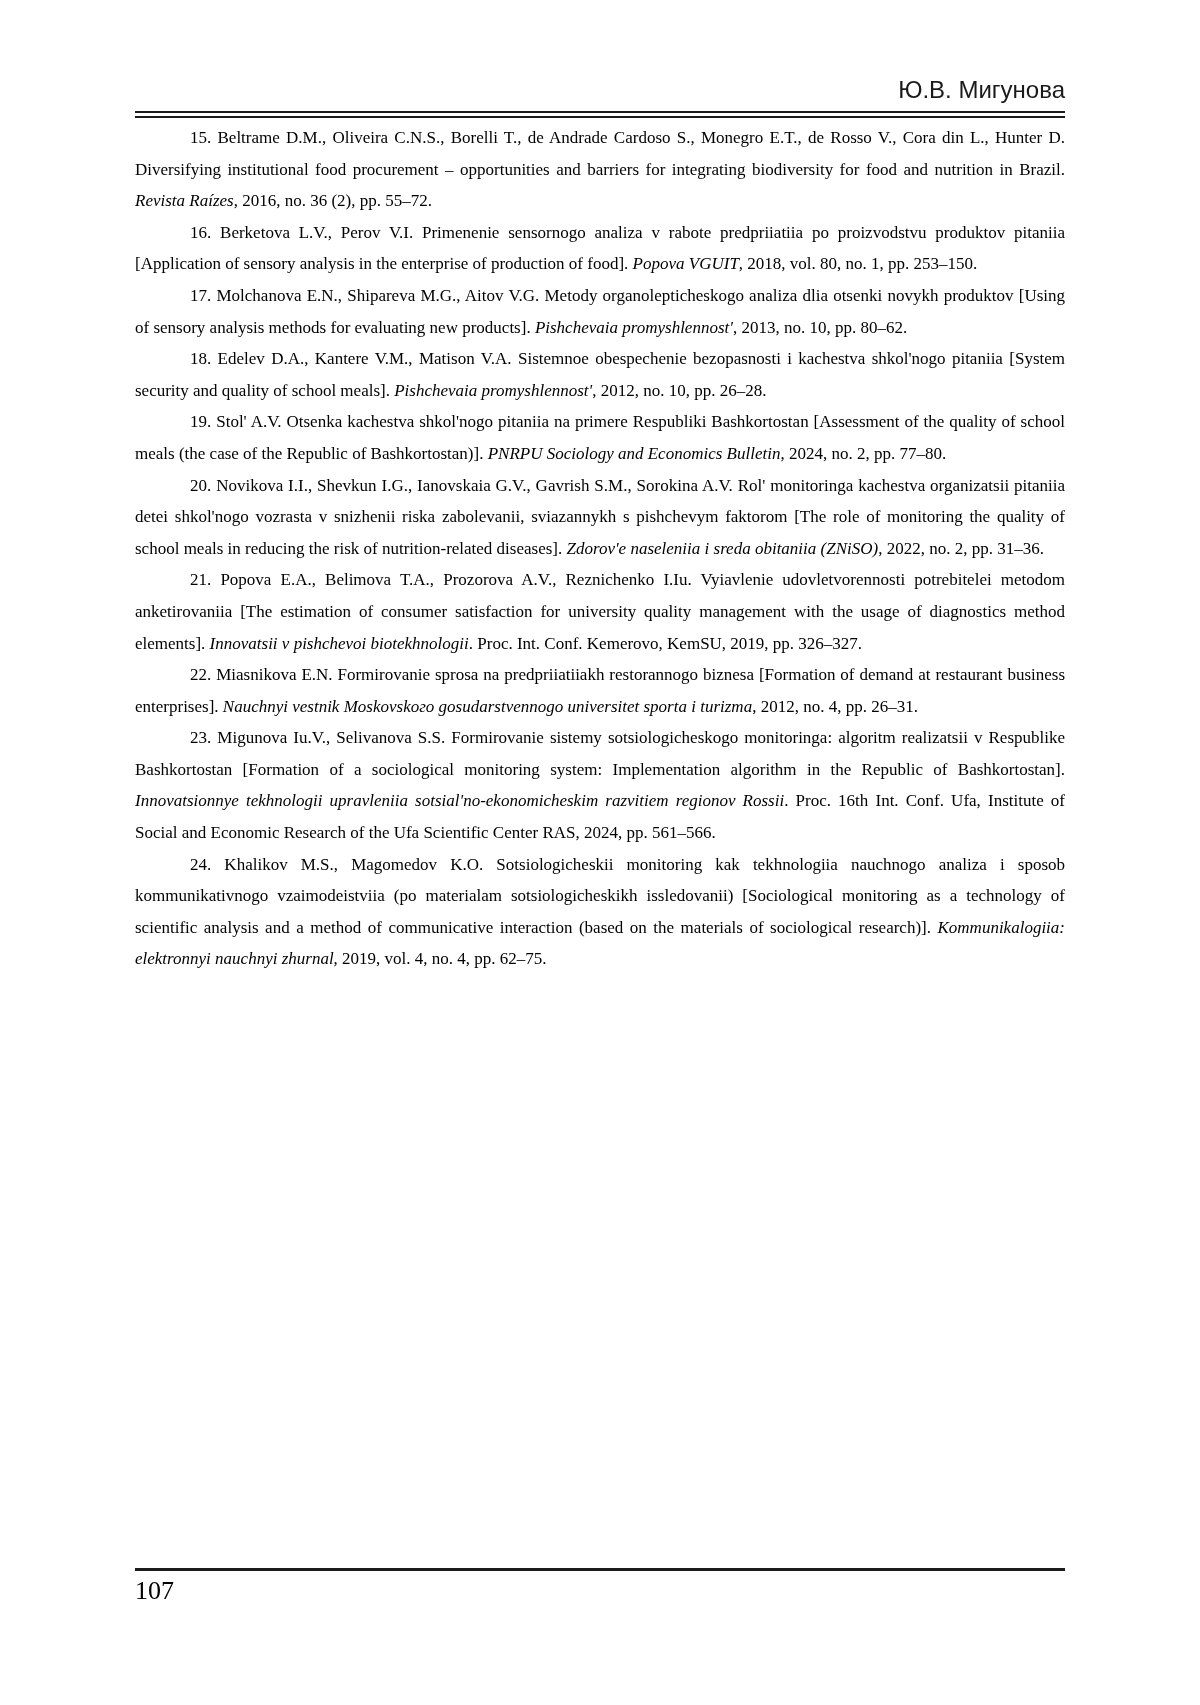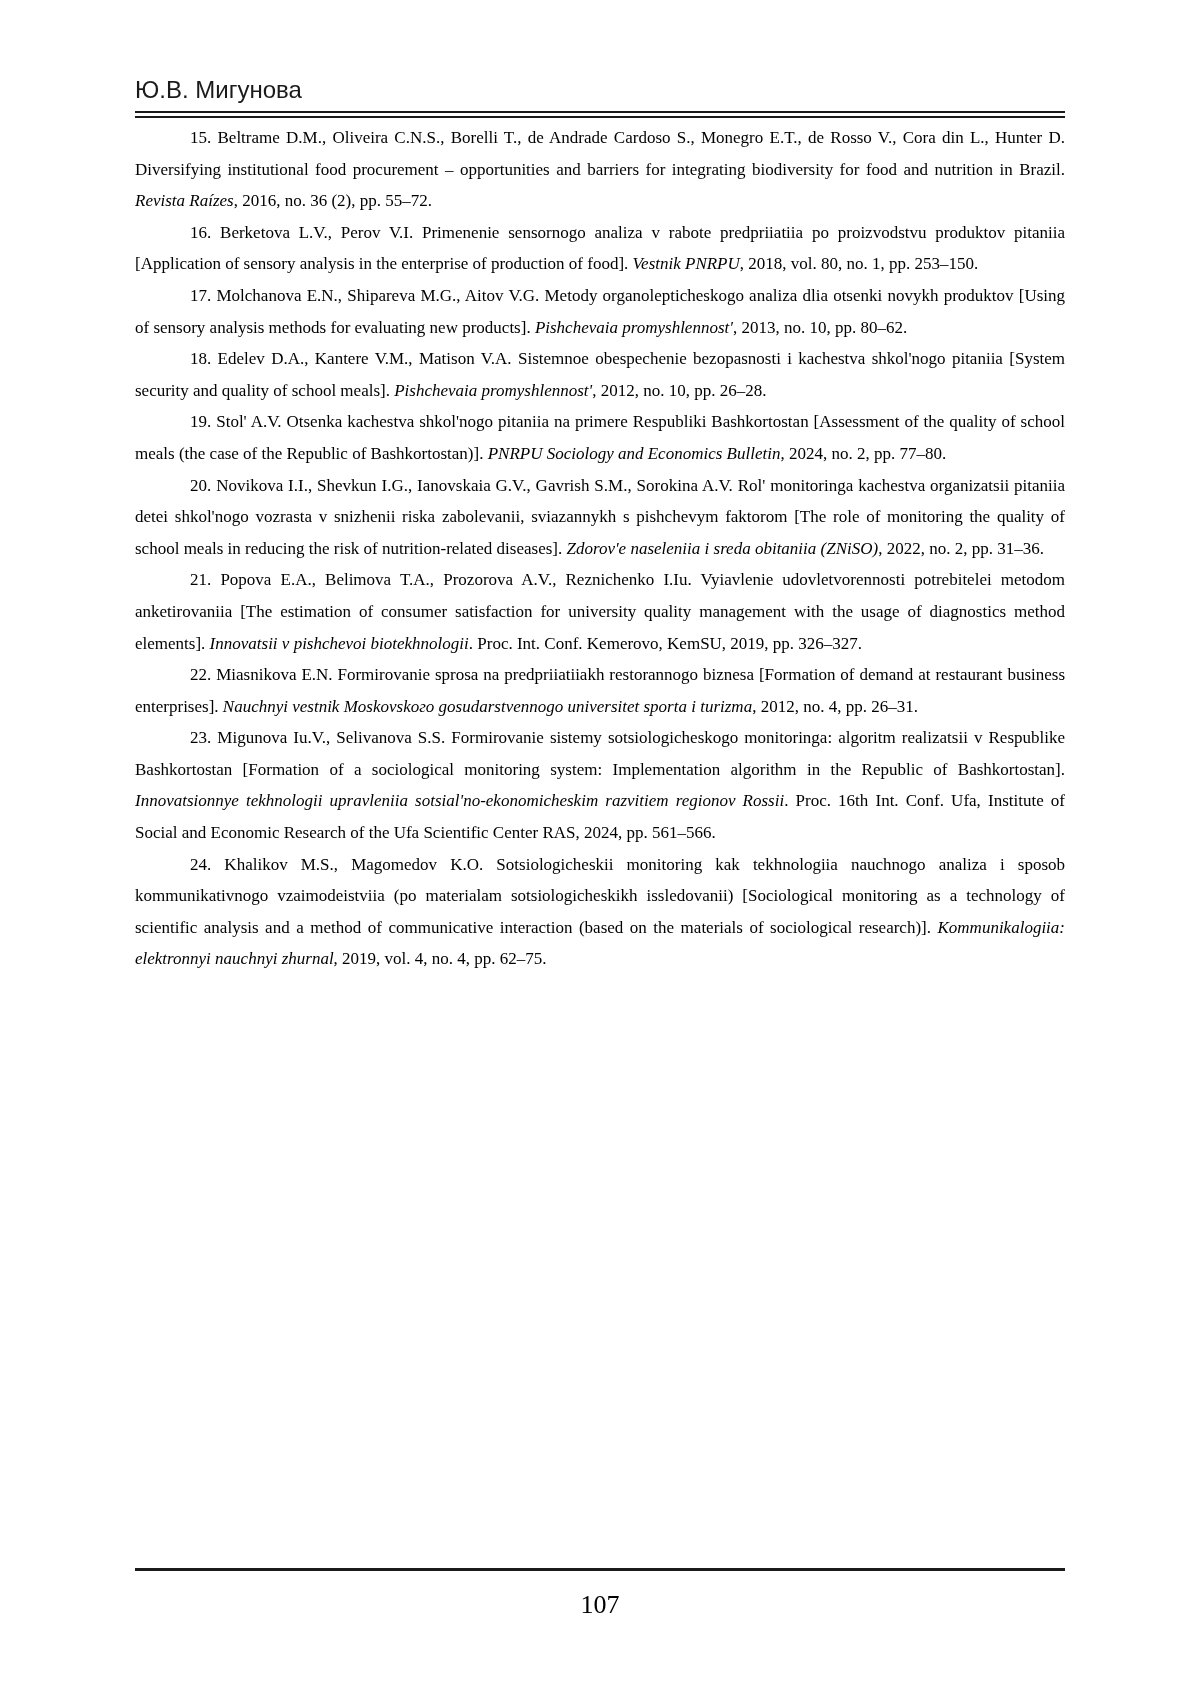--- a/index.html
+++ b/index.html
@@ -15,20 +15,21 @@
     font-family: "Liberation Serif", serif;
     color: #000000;
   }
   .page {
     position: relative;
     width: 930px;
     margin: 0 auto;
     padding-top: 76px;
   }
   .header {
+    text-align: right;
     margin-bottom: 7px;
   }
   .author {
     font-family: "Liberation Sans", sans-serif;
     font-size: 24px;
     color: #1a1a1a;
   }
   .double-rule {
     height: 7px;
     box-sizing: border-box;
@@ -50,39 +51,39 @@
     left: 135px;
     right: 135px;
     top: 1568px;
   }
   .footer-rule {
     height: 2.5px;
     background: #1b1b1b;
   }
   .pagenum {
     display: block;
-    text-align: center;
+    text-align: left;
     font-size: 26px;
-    margin-top: 19px;
+    margin-top: 5px;
   }
 </style>
 </head>
 <body>
 
 <div class="page">
 
   <div class="header">
     <span class="author">Ю.В. Мигунова</span>
   </div>
 
   <div class="double-rule"></div>
 
   <div class="refs">
     <p class="ref"><span>15. Beltrame D.M., Oliveira C.N.S., Borelli T., de Andrade Cardoso S., Monegro E.T., de Rosso V., Cora din L., Hunter D. Diversifying institutional food procurement – opportunities and barriers for integrating biodiversity for food and nutrition in Brazil. </span><i>Revista Raízes</i><span>, 2016, no. 36 (2), pp. 55–72.</span></p>
-    <p class="ref"><span>16. Berketova L.V., Perov V.I. Primenenie sensornogo analiza v rabote predpriiatiia po proizvodstvu produktov pitaniia [Application of sensory analysis in the enterprise of production of food]. </span><i>Vestnik PNRPU</i><span>, 2018, vol. 80, no. 1, pp. 253–150.</span></p>
+    <p class="ref"><span>16. Berketova L.V., Perov V.I. Primenenie sensornogo analiza v rabote predpriiatiia po proizvodstvu produktov pitaniia [Application of sensory analysis in the enterprise of production of food]. </span><i>Popova VGUIT</i><span>, 2018, vol. 80, no. 1, pp. 253–150.</span></p>
     <p class="ref"><span>17. Molchanova E.N., Shipareva M.G., Aitov V.G. Metody organolepticheskogo analiza dlia otsenki novykh produktov [Using of sensory analysis methods for evaluating new products]. </span><i>Pishchevaia promyshlennost'</i><span>, 2013, no. 10, pp. 80–62.</span></p>
     <p class="ref"><span>18. Edelev D.A., Kantere V.M., Matison V.A. Sistemnoe obespechenie bezopasnosti i kachestva shkol'nogo pitaniia [System security and quality of school meals]. </span><i>Pishchevaia promyshlennost'</i><span>, 2012, no. 10, pp. 26–28.</span></p>
     <p class="ref"><span>19. Stol' A.V. Otsenka kachestva shkol'nogo pitaniia na primere Respubliki Bashkortostan [Assessment of the quality of school meals (the case of the Republic of Bashkortostan)]. </span><i>PNRPU Sociology and Economics Bulletin</i><span>, 2024, no. 2, pp. 77–80.</span></p>
     <p class="ref"><span>20. Novikova I.I., Shevkun I.G., Ianovskaia G.V., Gavrish S.M., Sorokina A.V. Rol' monitoringa kachestva organizatsii pitaniia detei shkol'nogo vozrasta v snizhenii riska zabolevanii, sviazannykh s pishchevym faktorom [The role of monitoring the quality of school meals in reducing the risk of nutrition-related diseases]. </span><i>Zdorov'e naseleniia i sreda obitaniia (ZNiSO)</i><span>, 2022, no. 2, pp. 31–36.</span></p>
     <p class="ref"><span>21. Popova E.A., Belimova T.A., Prozorova A.V., Reznichenko I.Iu. Vyiavlenie udovletvorennosti potrebitelei metodom anketirovaniia [The estimation of consumer satisfaction for university quality management with the usage of diagnostics method elements]. </span><i>Innovatsii v pishchevoi biotekhnologii</i><span>. Proc. Int. Conf. Kemerovo, KemSU, 2019, pp. 326–327.</span></p>
     <p class="ref"><span>22. Miasnikova E.N. Formirovanie sprosa na predpriiatiiakh restorannogo biznesa [Formation of demand at restaurant business enterprises]. </span><i>Nauchnyi vestnik Moskovskoго gosudarstvennogo universitet sporta i turizma</i><span>, 2012, no. 4, pp. 26–31.</span></p>
     <p class="ref"><span>23. Migunova Iu.V., Selivanova S.S. Formirovanie sistemy sotsiologicheskogo monitoringa: algoritm realizatsii v Respublike Bashkortostan [Formation of a sociological monitoring system: Implementation algorithm in the Republic of Bashkortostan]. </span><i>Innovatsionnye tekhnologii upravleniia sotsial'no-ekonomicheskim razvitiem regionov Rossii</i><span>. Proc. 16th Int. Conf. Ufa, Institute of Social and Economic Research of the Ufa Scientific Center RAS, 2024, pp. 561–566.</span></p>
     <p class="ref"><span>24. Khalikov M.S., Magomedov K.O. Sotsiologicheskii monitoring kak tekhnologiia nauchnogo analiza i sposob kommunikativnogo vzaimodeistviia (po materialam sotsiologicheskikh issledovanii) [Sociological monitoring as a technology of scientific analysis and a method of communicative interaction (based on the materials of sociological research)]. </span><i>Kommunikalogiia: elektronnyi nauchnyi zhurnal</i><span>, 2019, vol. 4, no. 4, pp. 62–75.</span></p>
   </div>
 

